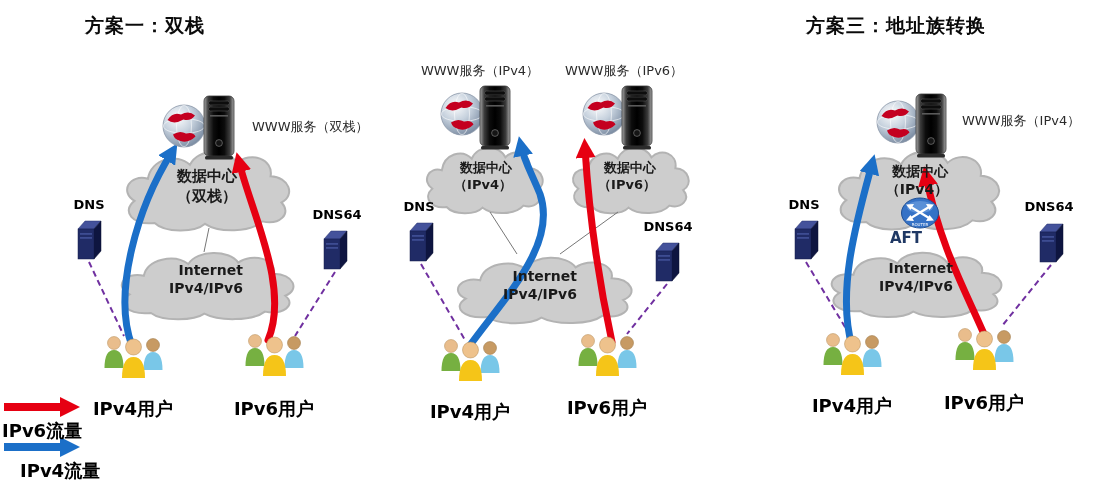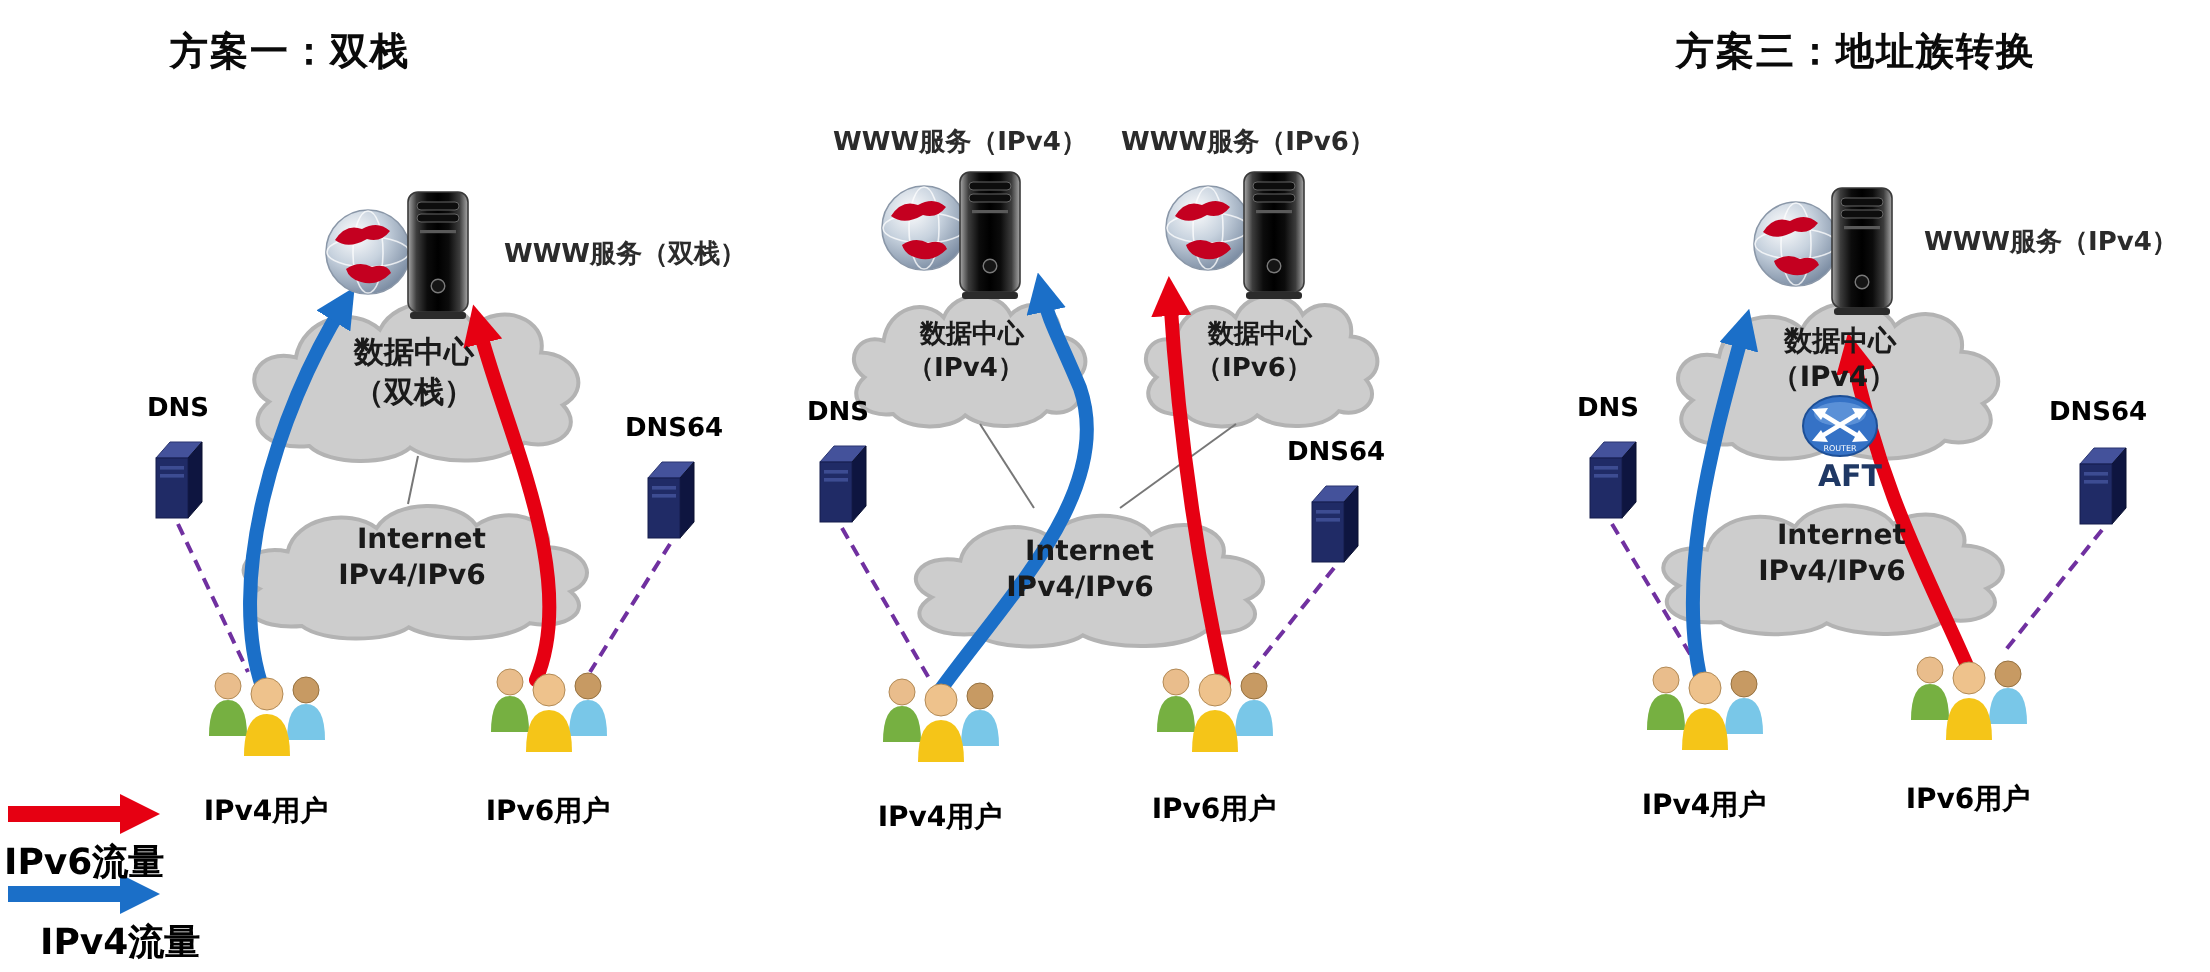--- a/index.html
+++ b/index.html
@@ -5,29 +5,29 @@
   * { margin:0; padding:0; box-sizing:border-box; }
   html,body { background:#ffffff; }
   .stage {
     position:relative; width:1105px; height:486px; background:#ffffff;
     font-family:"DejaVu Sans","Liberation Sans",sans-serif; overflow:hidden;
   }
   .layer { position:absolute; left:0; top:0; }
   .lbl { position:absolute; white-space:nowrap; color:#000; }
   .center { transform:translateX(-50%); text-align:center; }
   .title { font-size:19px; font-weight:bold; letter-spacing:1px; color:#0a0a0a; }
-  .www { font-size:13px; color:#2b2b2b;font-weight:bold; }
+  .www { font-size:13px; color:#2b2b2b; }
   .cloudlbl { font-weight:bold; line-height:1.3; text-align:right; transform:translateX(-50%); color:#1a1a1a; }
   .dc-lg { font-size:15px; }
   .dc-sm { font-size:13px; }
   .dc-md { font-size:14px; }
   .net { font-size:14px; font-weight:bold; }
   .dns { font-size:13px; font-weight:bold; transform:translateX(-50%); }
-  .usr { font-size:14px; font-weight:bold; transform:translateX(-50%); }
-  .aft { font-size:15px; font-weight:bold; color:#1f3864; transform:translateX(-50%);margin-left:19px; }
+  .usr { font-size:18px; font-weight:bold; transform:translateX(-50%); }
+  .aft { font-size:15px; font-weight:bold; color:#1f3864; transform:translateX(-50%); }
   .leg { font-size:18px; font-weight:bold; }
   .flow { fill:none; stroke-width:7; stroke-linecap:round; }
   .flow-legend { fill:none; stroke-width:8; }
   .dnslink { fill:none; stroke-width:2; stroke-dasharray:6 4; }
   .connector { stroke:#777; stroke-width:1; }
   use.cloud { fill:#cdcdcd; stroke:#b3b3b3; }
 </style>
 </head>
 <body>
 
@@ -157,21 +157,21 @@
         <polygon points="5,7.5 13,7 9.5,13"></polygon>
         <polygon points="33,23.5 25,24 28.5,18"></polygon>
         <polygon points="5,23.5 13,24 9.5,18"></polygon>
         <polygon points="33,7.5 25,7 28.5,13"></polygon>
       </g>
       <text x="19" y="28.5" font-size="4" fill="#ffffff" text-anchor="middle">ROUTER</text>
     </g>
   </svg>
 
   <div class="lbl title" style="left:85px;top:13px">方案一：双栈</div>
-  <div class="lbl title" style="left:838px;top:13px">方案三：地址族转换</div>
+  <div class="lbl title" style="left:806px;top:13px">方案三：地址族转换</div>
 
   <div class="lbl www" style="left:252px;top:118px">WWW服务（双栈）</div>
   <div class="lbl www center" style="left:480px;top:62px">WWW服务（IPv4）</div>
   <div class="lbl www center" style="left:624px;top:62px">WWW服务（IPv6）</div>
   <div class="lbl www" style="left:962px;top:112px">WWW服务（IPv4）</div>
 
   <div class="lbl cloudlbl dc-lg" style="left:207px;top:167px">
     <div>数据中心</div>
     <div>（双栈）</div>
   </div>

